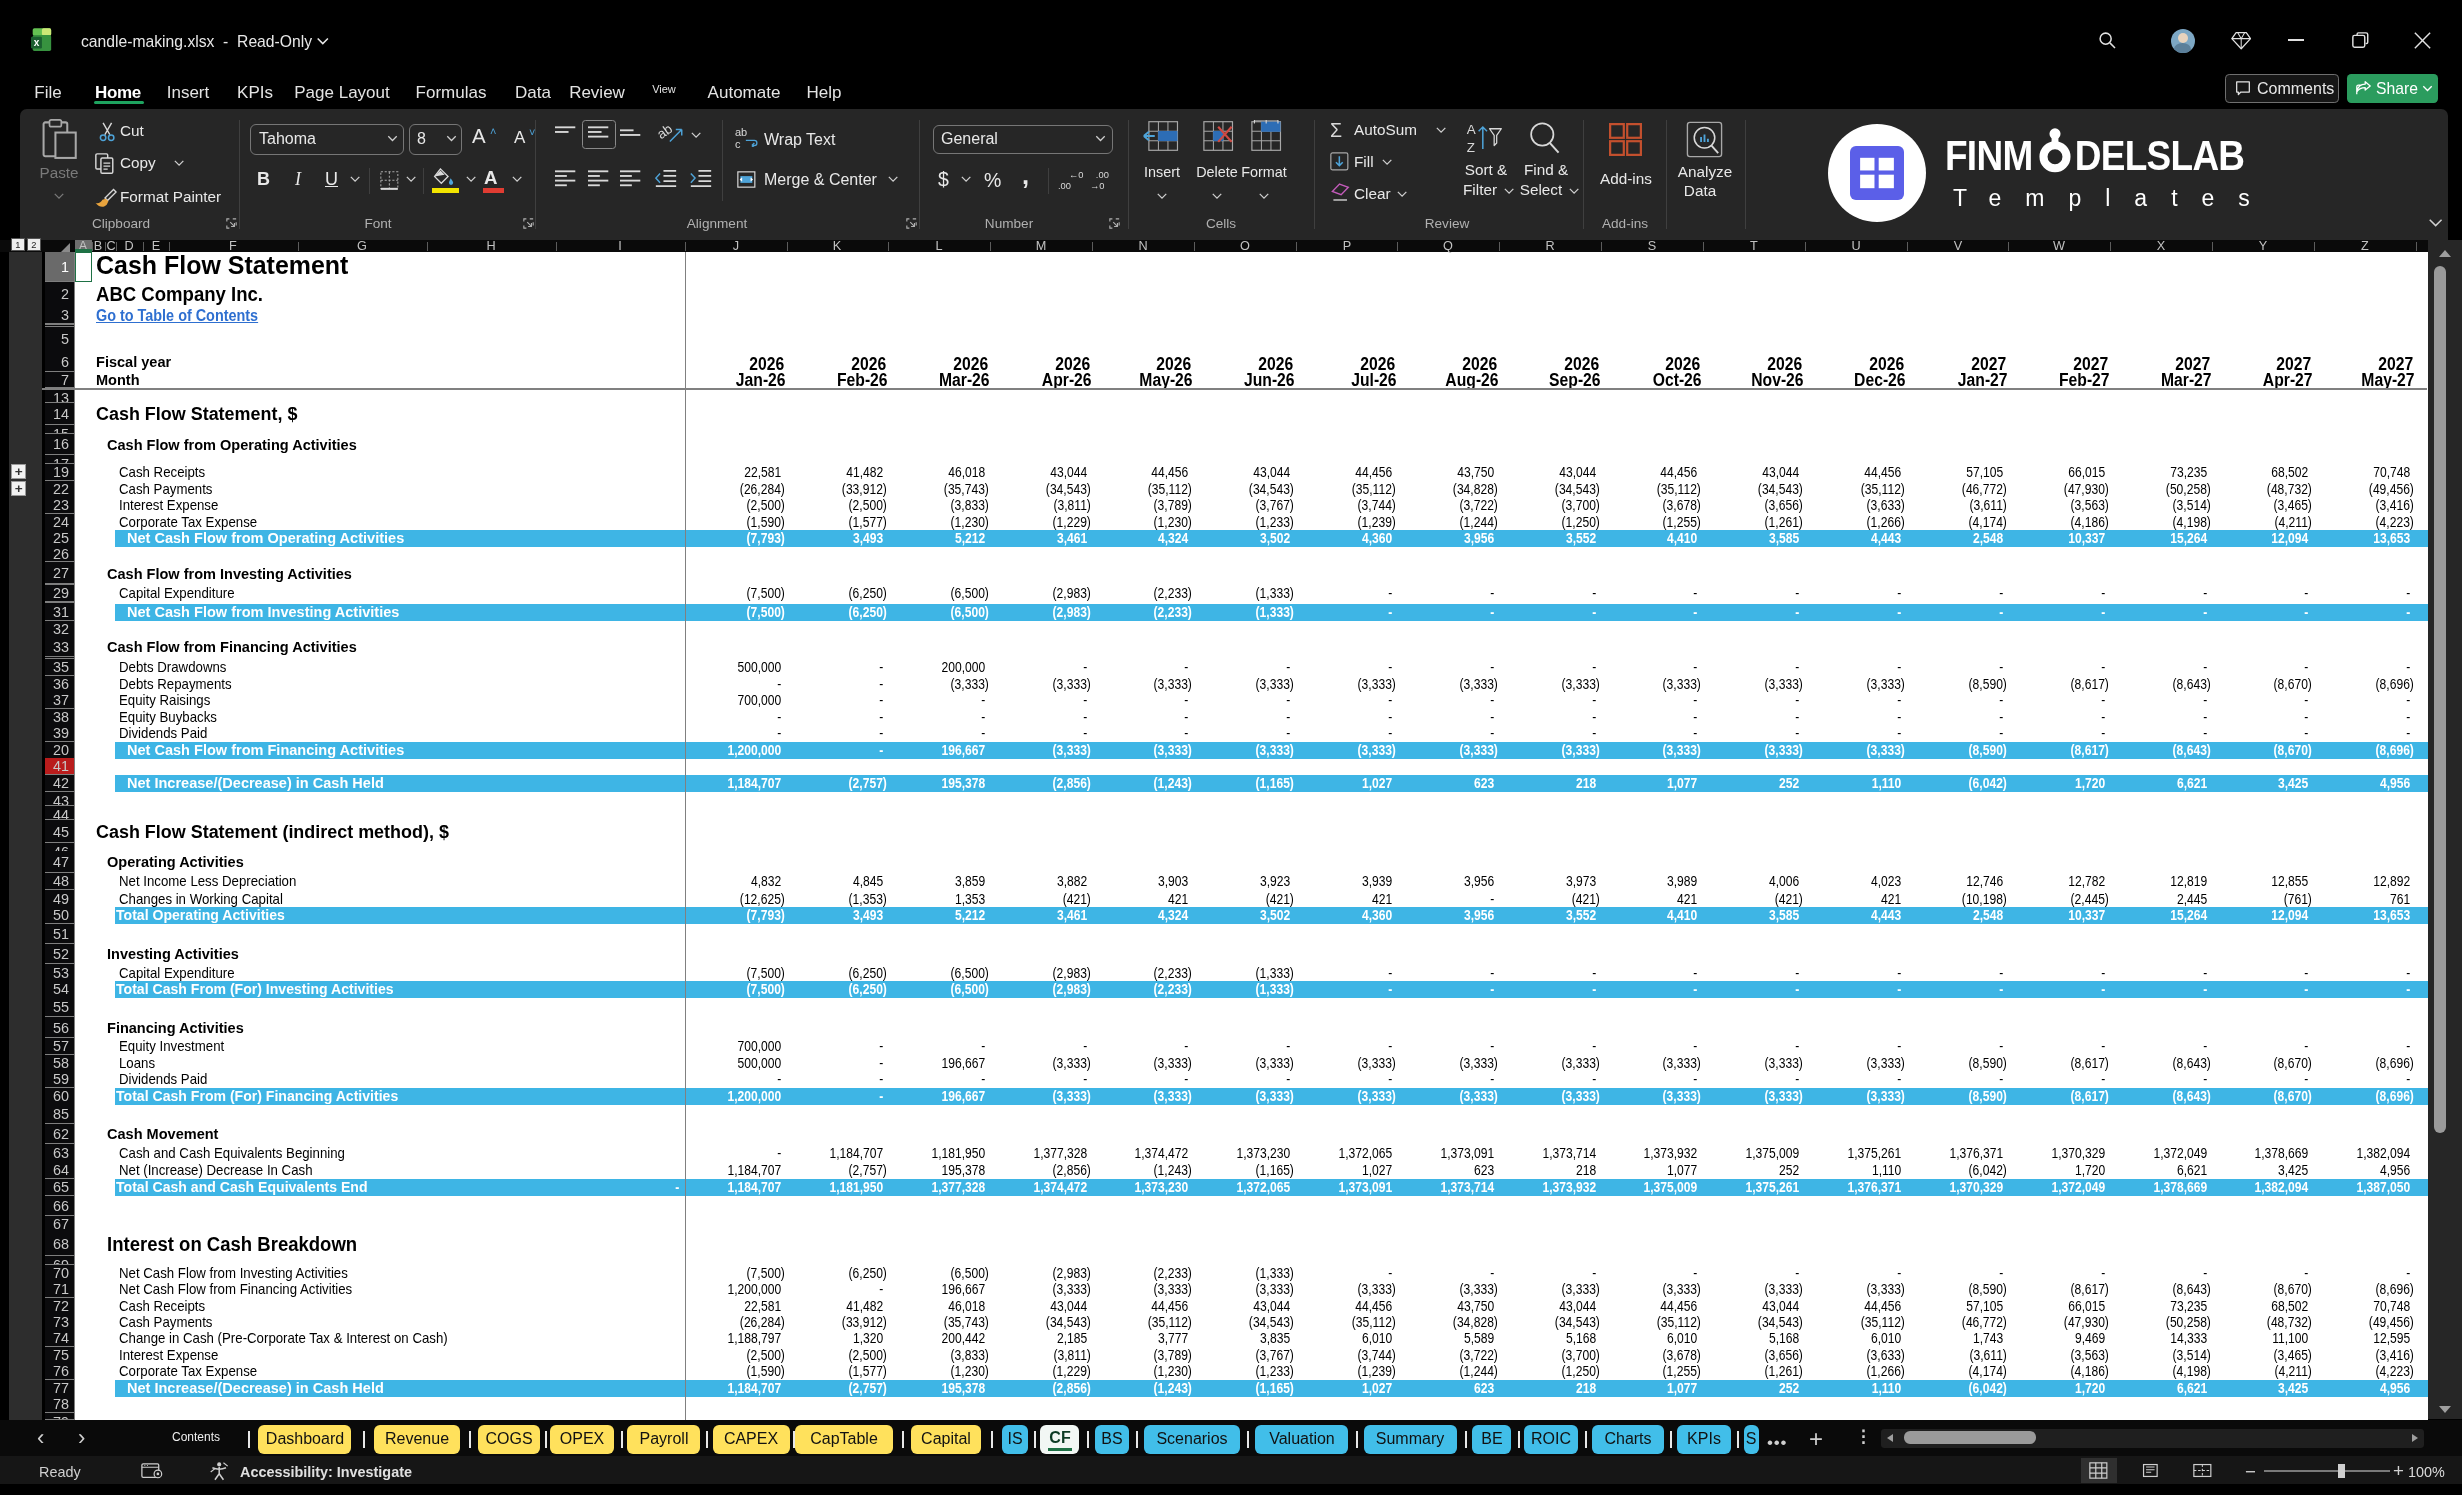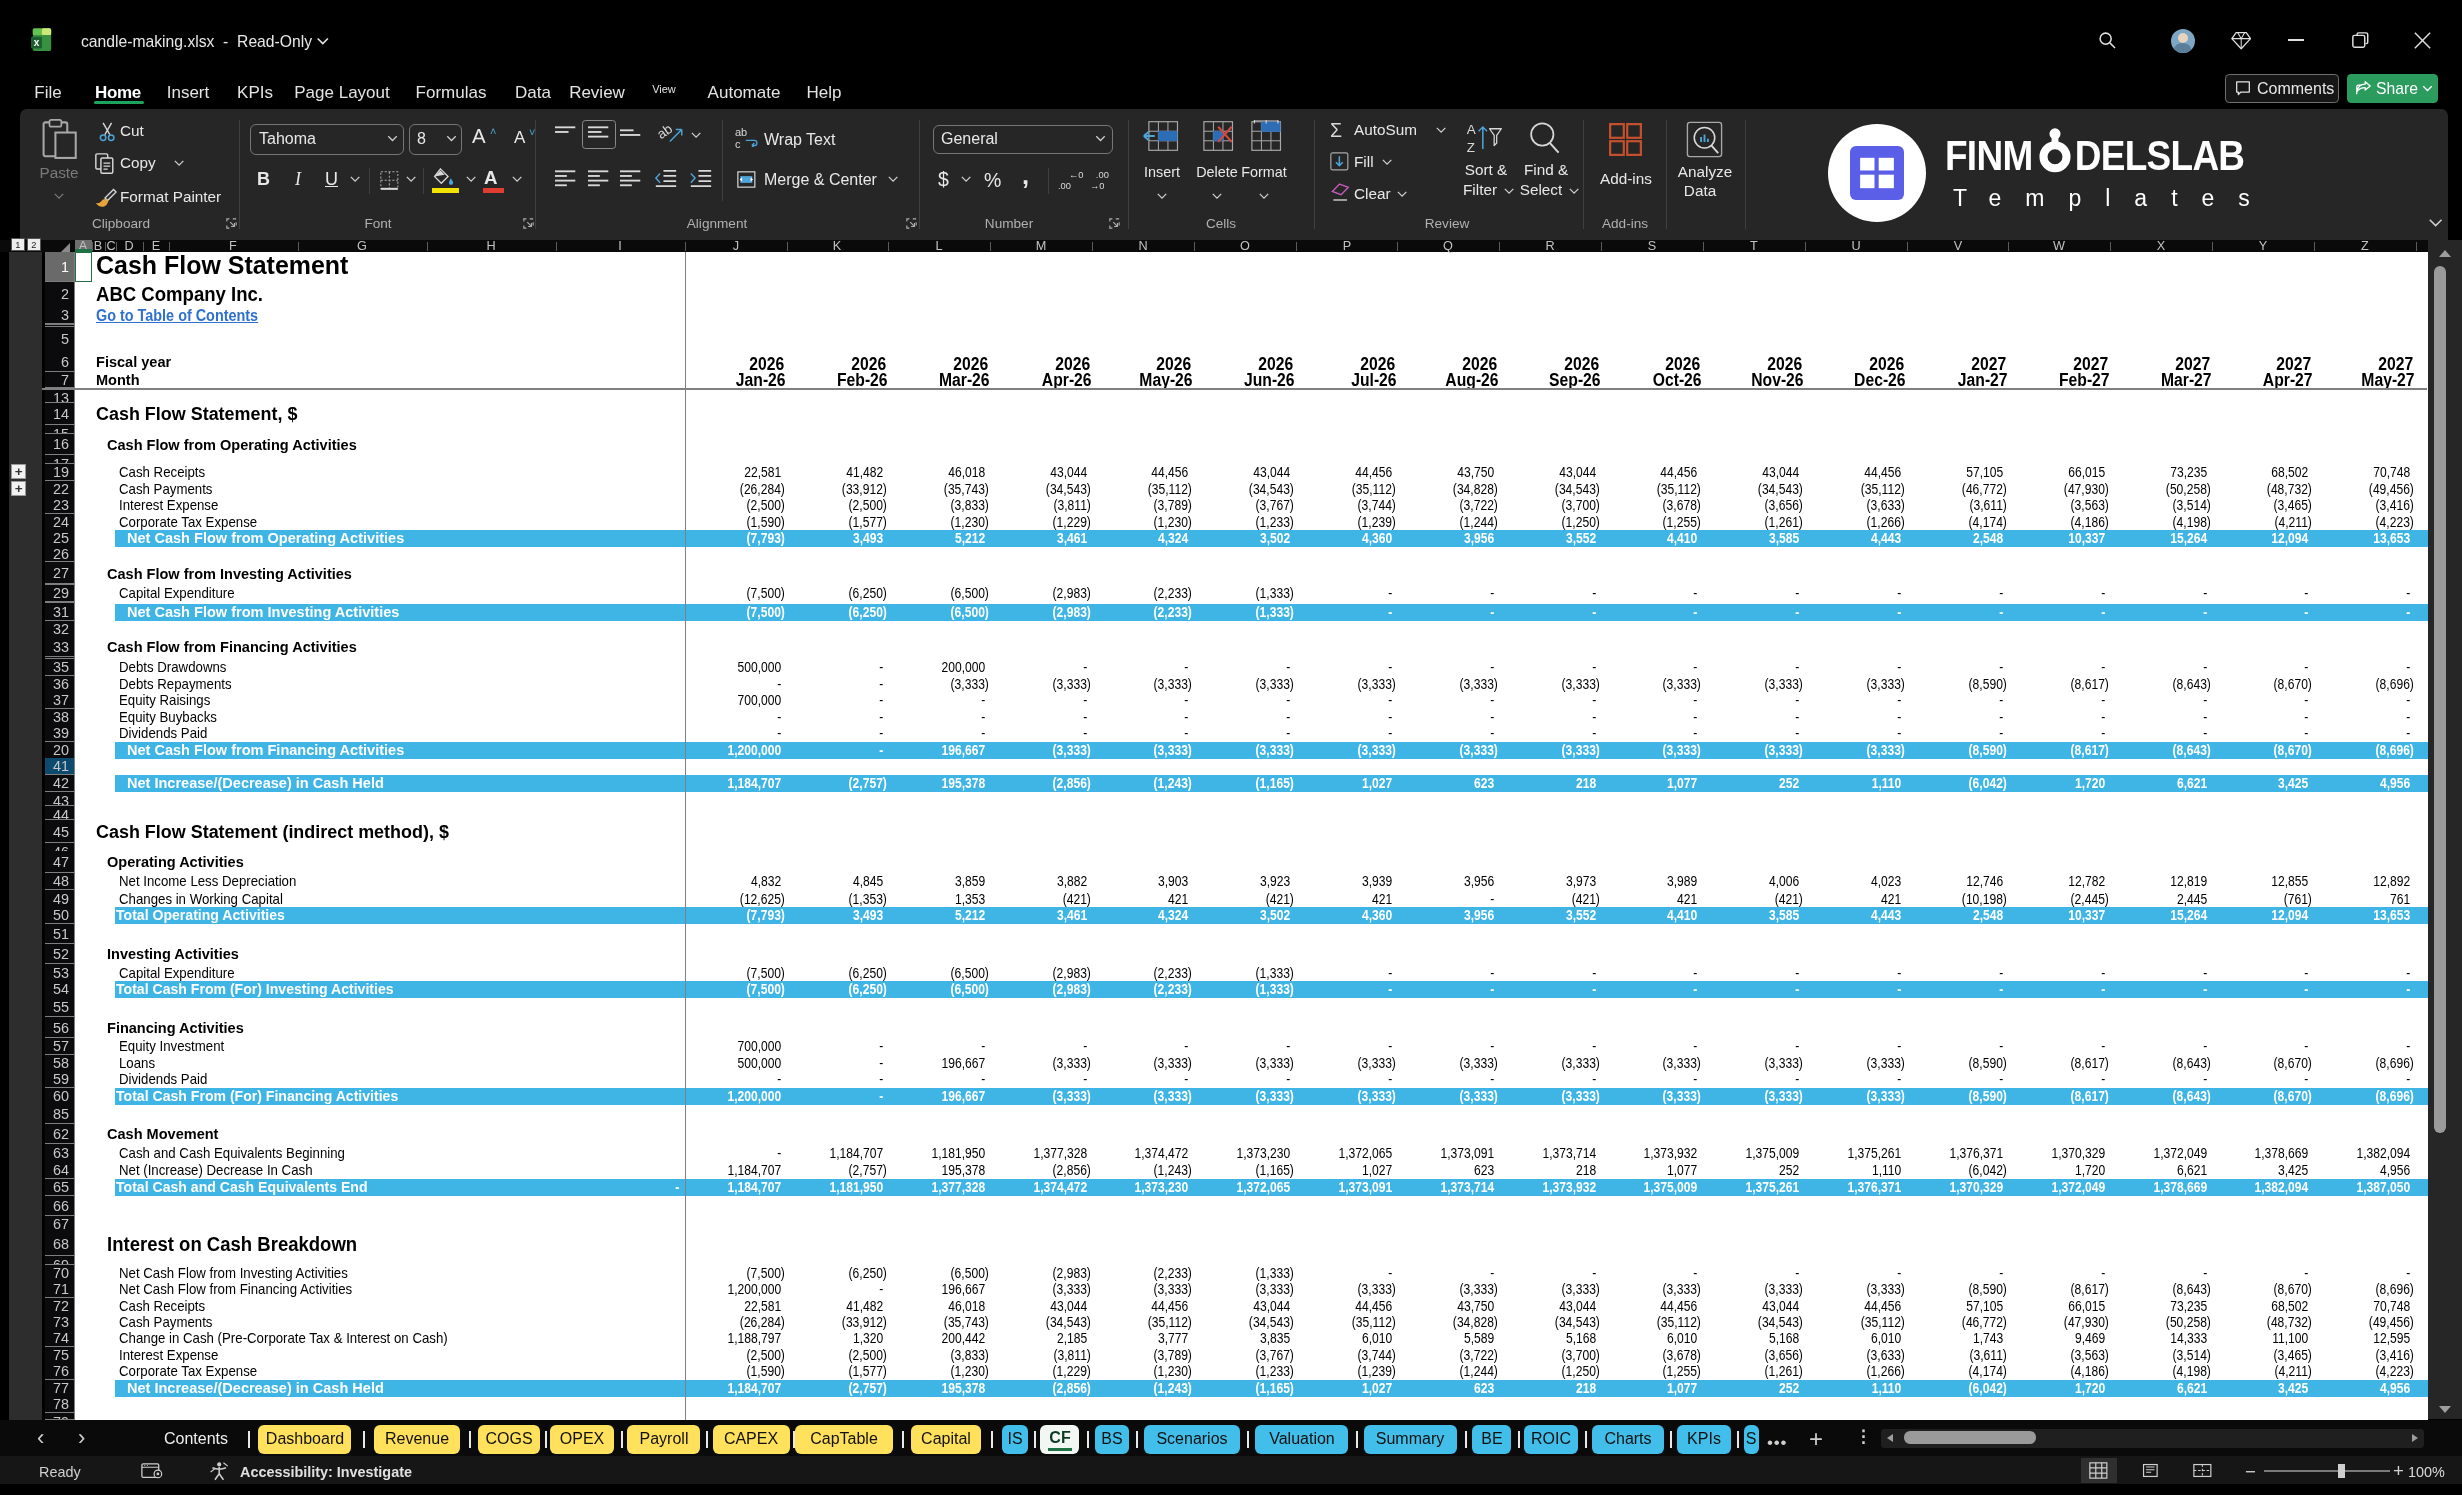--- a/index.html
+++ b/index.html
@@ -1131,21 +1131,21 @@
 <div class="a" style="left:0;top:352px;width:30px;height:16.5px;background:#0b0b0d;border-bottom:0.8px solid #7e7e7e;color:#c8c8c8;font-size:14.4px;text-align:right;padding-right:6px;line-height:16.5px;overflow:hidden">31</div>
 <div class="a" style="left:0;top:369px;width:30px;height:16.5px;background:#0b0b0d;border-bottom:0.8px solid #7e7e7e;color:#c8c8c8;font-size:14.4px;text-align:right;padding-right:6px;line-height:16.5px;overflow:hidden">32</div>
 <div class="a" style="left:0;top:385px;width:30px;height:20.4px;background:#0b0b0d;border-bottom:0.8px solid #7e7e7e;color:#c8c8c8;font-size:14.4px;text-align:right;padding-right:6px;line-height:20.4px;overflow:hidden">33</div>
 <div class="a" style="left:0;top:406px;width:30px;height:1.7px;border-top:0.8px solid #7e7e7e;border-bottom:0.8px solid #7e7e7e"></div>
 <div class="a" style="left:0;top:407px;width:30px;height:16.5px;background:#0b0b0d;border-bottom:0.8px solid #7e7e7e;color:#c8c8c8;font-size:14.4px;text-align:right;padding-right:6px;line-height:16.5px;overflow:hidden">35</div>
 <div class="a" style="left:0;top:424px;width:30px;height:16.5px;background:#0b0b0d;border-bottom:0.8px solid #7e7e7e;color:#c8c8c8;font-size:14.4px;text-align:right;padding-right:6px;line-height:16.5px;overflow:hidden">36</div>
 <div class="a" style="left:0;top:440px;width:30px;height:16.5px;background:#0b0b0d;border-bottom:0.8px solid #7e7e7e;color:#c8c8c8;font-size:14.4px;text-align:right;padding-right:6px;line-height:16.5px;overflow:hidden">37</div>
 <div class="a" style="left:0;top:457px;width:30px;height:16.5px;background:#0b0b0d;border-bottom:0.8px solid #7e7e7e;color:#c8c8c8;font-size:14.4px;text-align:right;padding-right:6px;line-height:16.5px;overflow:hidden">38</div>
 <div class="a" style="left:0;top:473px;width:30px;height:16.5px;background:#0b0b0d;border-bottom:0.8px solid #7e7e7e;color:#c8c8c8;font-size:14.4px;text-align:right;padding-right:6px;line-height:16.5px;overflow:hidden">39</div>
 <div class="a" style="left:0;top:490px;width:30px;height:16.5px;background:#0b0b0d;border-bottom:0.8px solid #7e7e7e;color:#c8c8c8;font-size:14.4px;text-align:right;padding-right:6px;line-height:16.5px;overflow:hidden">20</div>
-<div class="a" style="left:0;top:506px;width:30px;height:17px;background:#0c4a6e;border-bottom:0.8px solid #7e7e7e;color:#c8c8c8;font-size:14.4px;text-align:right;padding-right:6px;line-height:17px;overflow:hidden">41</div>
+<div class="a" style="left:0;top:506px;width:30px;height:17px;background:#b91c1c;border-bottom:0.8px solid #7e7e7e;color:#c8c8c8;font-size:14.4px;text-align:right;padding-right:6px;line-height:17px;overflow:hidden">41</div>
 <div class="a" style="left:0;top:523px;width:30px;height:16.5px;background:#0b0b0d;border-bottom:0.8px solid #7e7e7e;color:#c8c8c8;font-size:14.4px;text-align:right;padding-right:6px;line-height:16.5px;overflow:hidden">42</div>
 <div class="a" style="left:0;top:540px;width:30px;height:14.4px;background:#0b0b0d;border-bottom:0.8px solid #7e7e7e;color:#c8c8c8;font-size:14.4px;text-align:right;padding-right:6px;line-height:18.7px;overflow:hidden">43</div>
 <div class="a" style="left:0;top:554px;width:30px;height:14.4px;background:#0b0b0d;border-bottom:0.8px solid #7e7e7e;color:#c8c8c8;font-size:14.4px;text-align:right;padding-right:6px;line-height:18.7px;overflow:hidden">44</div>
 <div class="a" style="left:0;top:569px;width:30px;height:22px;background:#0b0b0d;border-bottom:0.8px solid #7e7e7e;color:#c8c8c8;font-size:14.4px;text-align:right;padding-right:6px;line-height:22px;overflow:hidden">45</div>
 <div class="a" style="left:0;top:591px;width:30px;height:8.5px;background:#0b0b0d;border-bottom:0.8px solid #7e7e7e;color:#c8c8c8;font-size:14.4px;text-align:right;padding-right:6px;line-height:18.7px;overflow:hidden">46</div>
 <div class="a" style="left:0;top:599px;width:30px;height:22px;background:#0b0b0d;border-bottom:0.8px solid #7e7e7e;color:#c8c8c8;font-size:14.4px;text-align:right;padding-right:6px;line-height:22px;overflow:hidden">47</div>
 <div class="a" style="left:0;top:621px;width:30px;height:16.5px;background:#0b0b0d;border-bottom:0.8px solid #7e7e7e;color:#c8c8c8;font-size:14.4px;text-align:right;padding-right:6px;line-height:16.5px;overflow:hidden">48</div>
 <div class="a" style="left:0;top:638px;width:30px;height:18px;background:#0b0b0d;border-bottom:0.8px solid #7e7e7e;color:#c8c8c8;font-size:14.4px;text-align:right;padding-right:6px;line-height:18px;overflow:hidden">49</div>
 <div class="a" style="left:0;top:655px;width:30px;height:16.5px;background:#0b0b0d;border-bottom:0.8px solid #7e7e7e;color:#c8c8c8;font-size:14.4px;text-align:right;padding-right:6px;line-height:16.5px;overflow:hidden">50</div>
 <div class="a" style="left:0;top:672px;width:30px;height:20.4px;background:#0b0b0d;border-bottom:0.8px solid #7e7e7e;color:#c8c8c8;font-size:14.4px;text-align:right;padding-right:6px;line-height:20.4px;overflow:hidden">51</div>
@@ -1180,21 +1180,21 @@
 </div>
 <div class="a" style="left:11px;top:464px;width:15.3px;height:15.3px;background:#f2f2f2;border:0.8px solid #999;color:#333;font-size:13.6px;font-weight:bold;text-align:center;line-height:13.6px">+</div>
 <div class="a" style="left:11px;top:481px;width:15.3px;height:15.3px;background:#f2f2f2;border:0.8px solid #999;color:#333;font-size:13.6px;font-weight:bold;text-align:center;line-height:13.6px">+</div>
 <div class="a" style="left:2428px;top:240px;width:35px;height:1179px;background:#262626"></div>
 <div class="a" style="left:2439px;top:250px;width:0;height:0;border-bottom:7.6px solid #9e9e9e;border-left:6px solid transparent;border-right:6px solid transparent"></div>
 <div class="a" style="left:2434px;top:266px;width:12px;height:867px;background:#9a9a9a;border-radius:6px"></div>
 <div class="a" style="left:2439px;top:1406px;width:0;height:0;border-top:7.6px solid #9e9e9e;border-left:6px solid transparent;border-right:6px solid transparent"></div>
 <div class="a" style="left:0;top:1420px;width:2462px;height:36px;background:#0a0a0a"></div>
 <div class="a" style="left:37px;top:1425px;font-size:22px;color:#cfcfcf">‹</div>
 <div class="a" style="left:78px;top:1425px;font-size:22px;color:#cfcfcf">›</div>
-<div class="a ctr" style="left:196px;top:1430px;font-size:16px;color:#f0f0f0">Contents</div>
+<div class="a ctr" style="left:196px;top:1430px;font-size:12px;color:#f0f0f0">Contents</div>
 <div class="a" style="left:258px;top:1425px;width:93px;height:29px;background:#ffe15c;border-radius:6px;overflow:hidden"></div>
 <div class="a ctr" style="left:305px;top:1430px;font-size:16px;color:#111;white-space:nowrap;z-index:2">Dashboard</div>
 <div class="a" style="left:374px;top:1425px;width:86px;height:29px;background:#ffe15c;border-radius:6px;overflow:hidden"></div>
 <div class="a ctr" style="left:417px;top:1430px;font-size:16px;color:#111;white-space:nowrap;z-index:2">Revenue</div>
 <div class="a" style="left:478px;top:1425px;width:62px;height:29px;background:#ffe15c;border-radius:6px;overflow:hidden"></div>
 <div class="a ctr" style="left:509px;top:1430px;font-size:16px;color:#111;white-space:nowrap;z-index:2">COGS</div>
 <div class="a" style="left:550px;top:1425px;width:64px;height:29px;background:#ffe15c;border-radius:6px;overflow:hidden"></div>
 <div class="a ctr" style="left:582px;top:1430px;font-size:16px;color:#111;white-space:nowrap;z-index:2">OPEX</div>
 <div class="a" style="left:627px;top:1425px;width:73px;height:29px;background:#ffe15c;border-radius:6px;overflow:hidden"></div>
 <div class="a ctr" style="left:664px;top:1430px;font-size:16px;color:#111;white-space:nowrap;z-index:2">Payroll</div>

